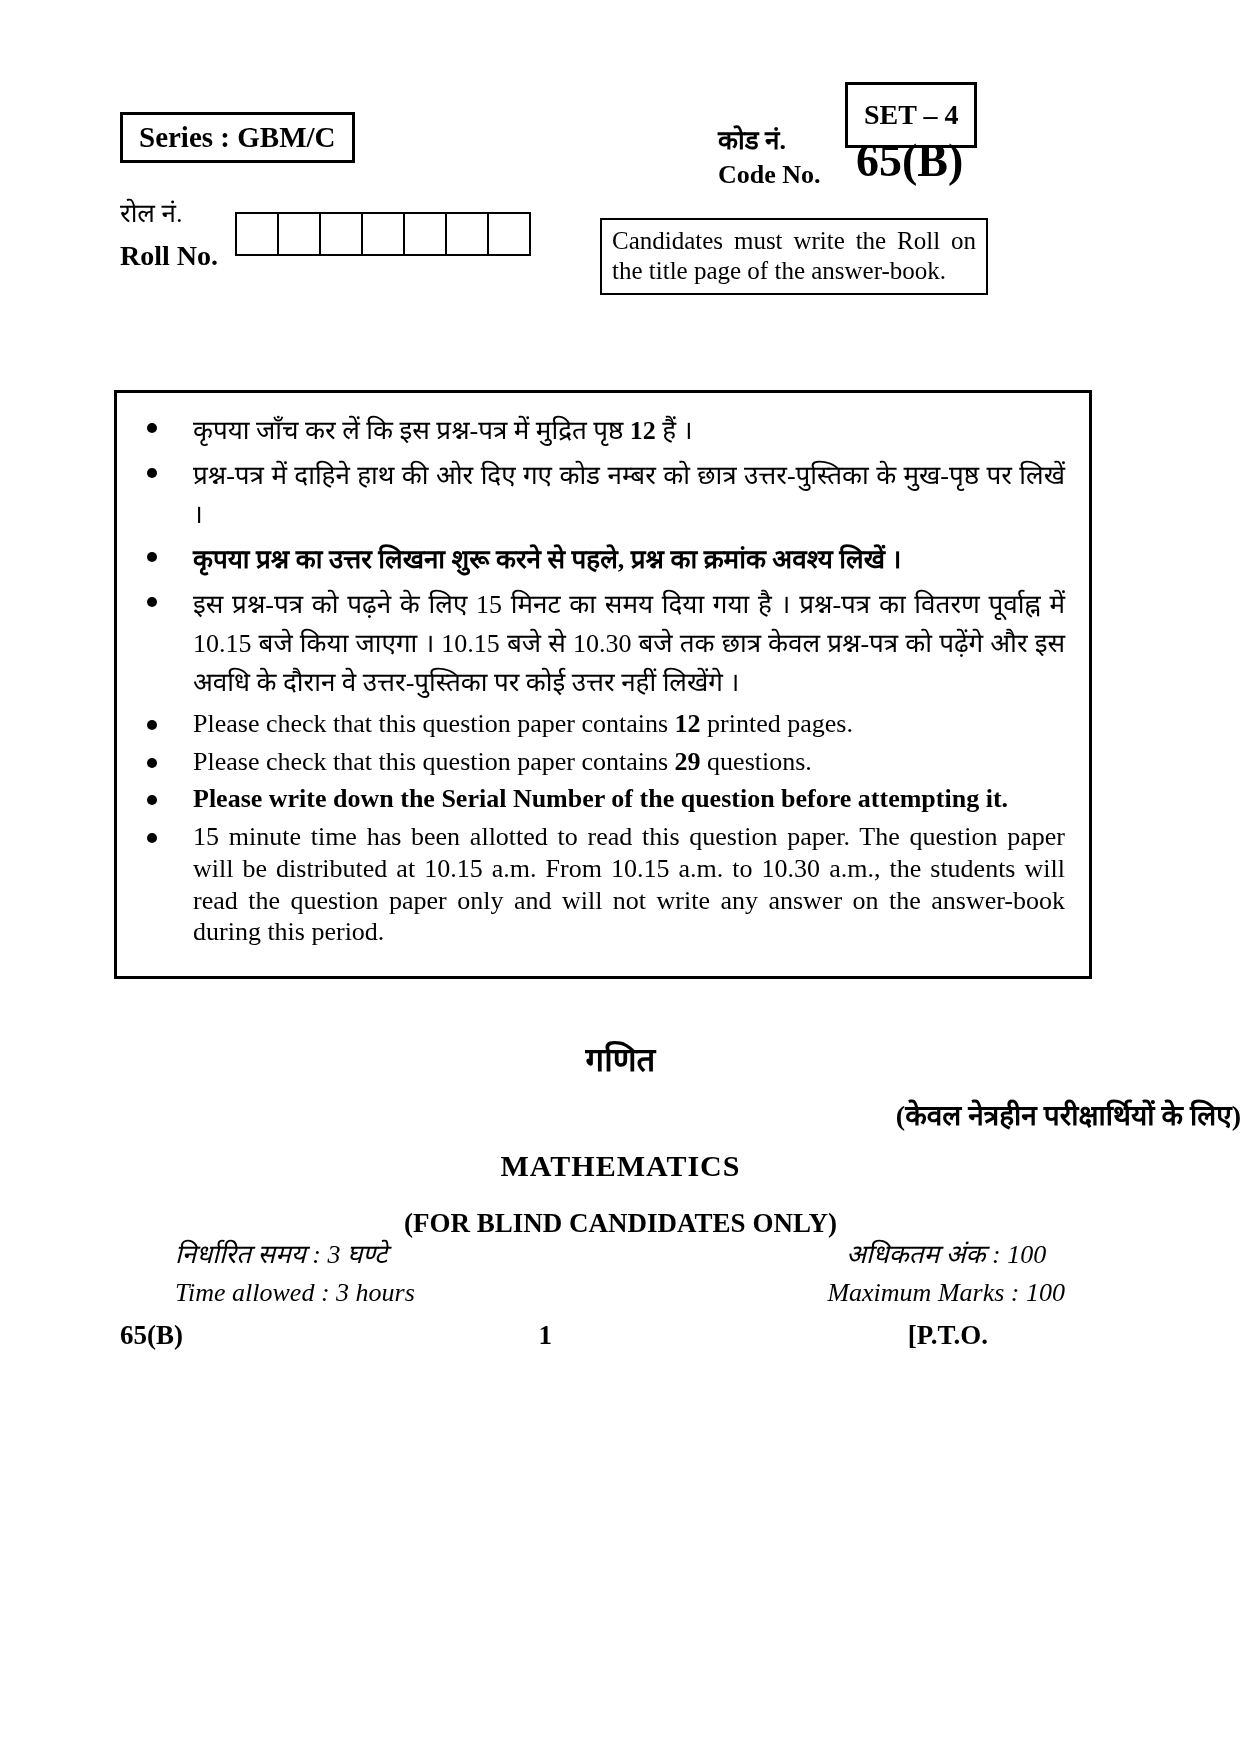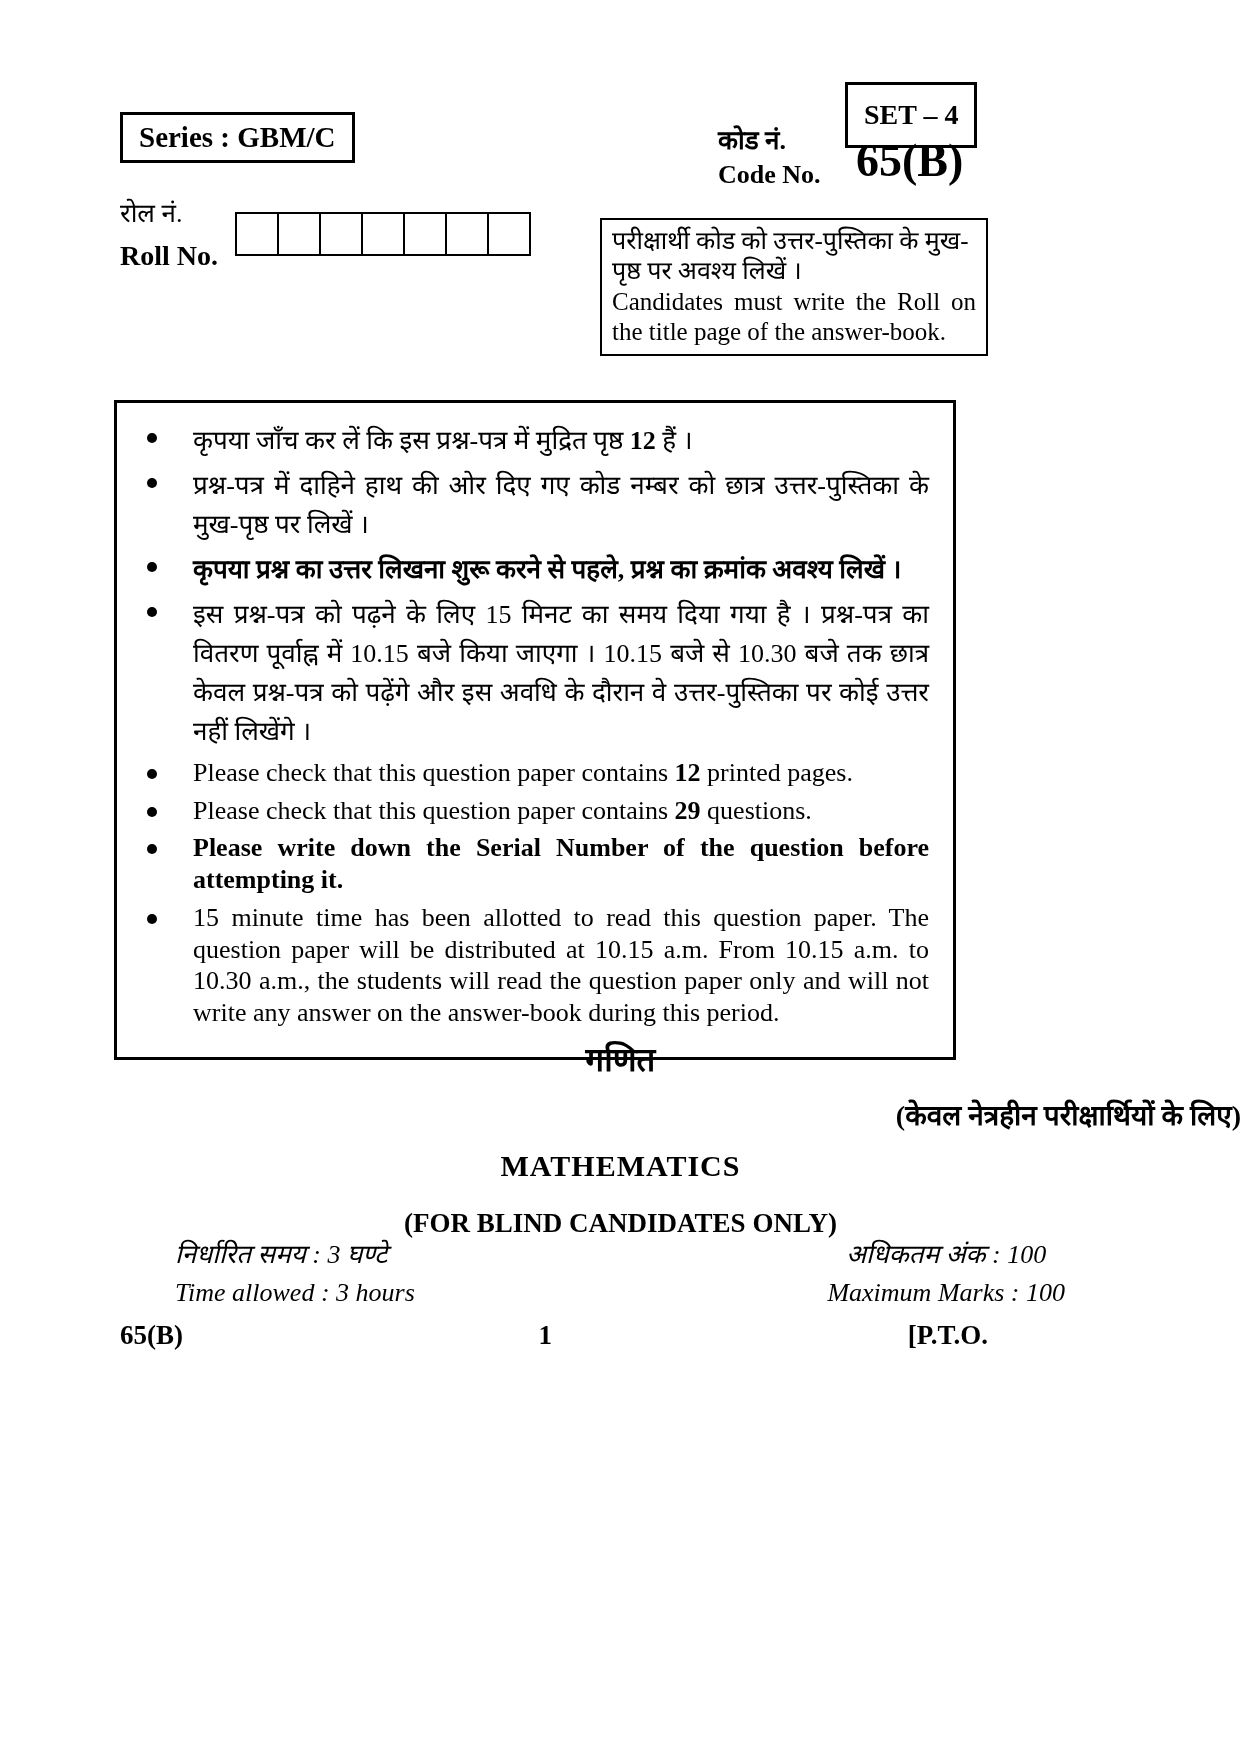--- a/index.html
+++ b/index.html
@@ -39,24 +39,23 @@
   .notice-box {
     position: absolute; left: 600px; top: 218px; width: 388px;
     border: 2px solid #000; padding: 6px 10px 8px 10px;
     font-size: 25px; line-height: 1.18;
   }
   .notice-box .hi-text { margin-bottom: 2px; }
   .notice-box .en-text { text-align: justify; }
 
   
   .main-box {
-    position: absolute; left: 114px; top: 390px; width: 842px;
+    position: absolute; left: 114px; top: 390px; width: 978px;
     border: 3px solid #000;
     padding: 18px 24px 22px 20px;
-    margin-top: 10px;
   }
   .inst-item { display: flex; margin-bottom: 6px; }
   .inst-item .bullet {
     flex: 0 0 10px; width: 10px; height: 10px; border-radius: 50%;
     background: #000; margin: 12px 36px 0 10px;
   }
   .inst-text { flex: 1; font-size: 26px; text-align: justify; }
   .inst-item.hi .inst-text { line-height: 1.5; }
   .inst-item.en .inst-text { line-height: 1.22; }
 
@@ -108,21 +107,20 @@
     <div class="roll-cell"></div>
     <div class="roll-cell"></div>
     <div class="roll-cell"></div>
     <div class="roll-cell"></div>
     <div class="roll-cell"></div>
     <div class="roll-cell"></div>
     <div class="roll-cell"></div>
   </div>
 
 <div class="notice-box">
-  <div class="hi-text">परीक्षार्थी कोड को उत्तर-पुस्तिका के मुख-पृष्ठ पर अवश्य लिखें ।</div>
   <div class="en-text">Candidates must write the Roll on the title page of the answer-book.</div>
 </div>
 
 <div class="main-box">
   <div>
       <div class="inst-item hi">
         <span class="bullet"></span>
         <div class="inst-text"><span>कृपया जाँच कर लें कि इस प्रश्न-पत्र में मुद्रित पृष्ठ </span><span class="b">12</span><span> हैं ।</span></div>
       </div>
       <div class="inst-item hi">

